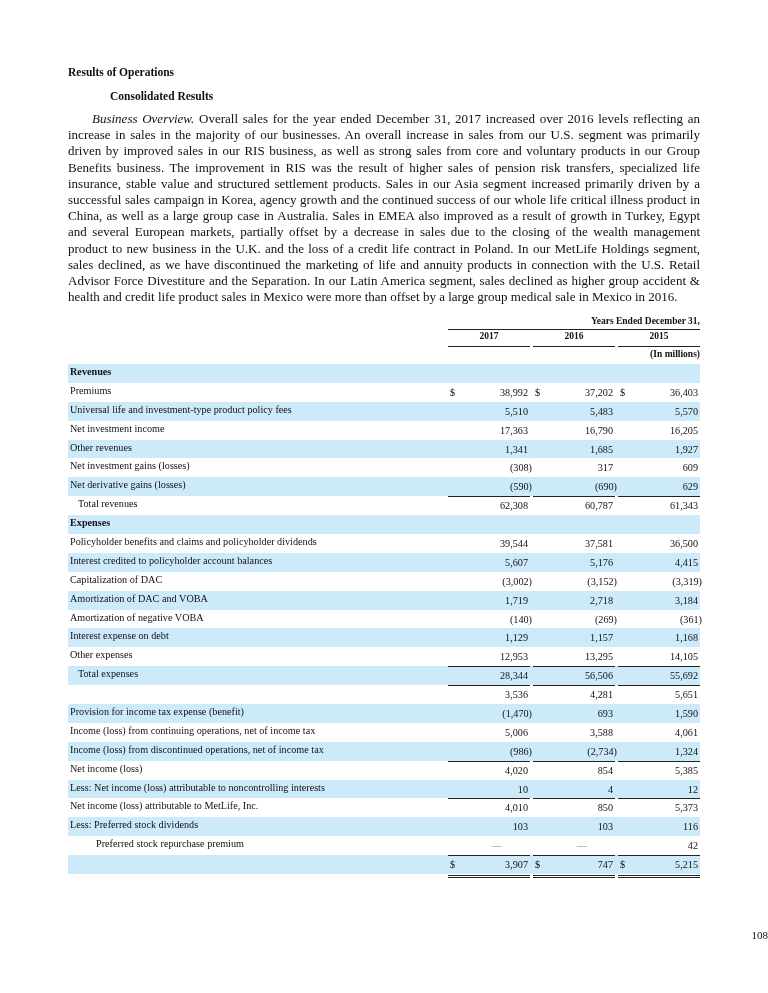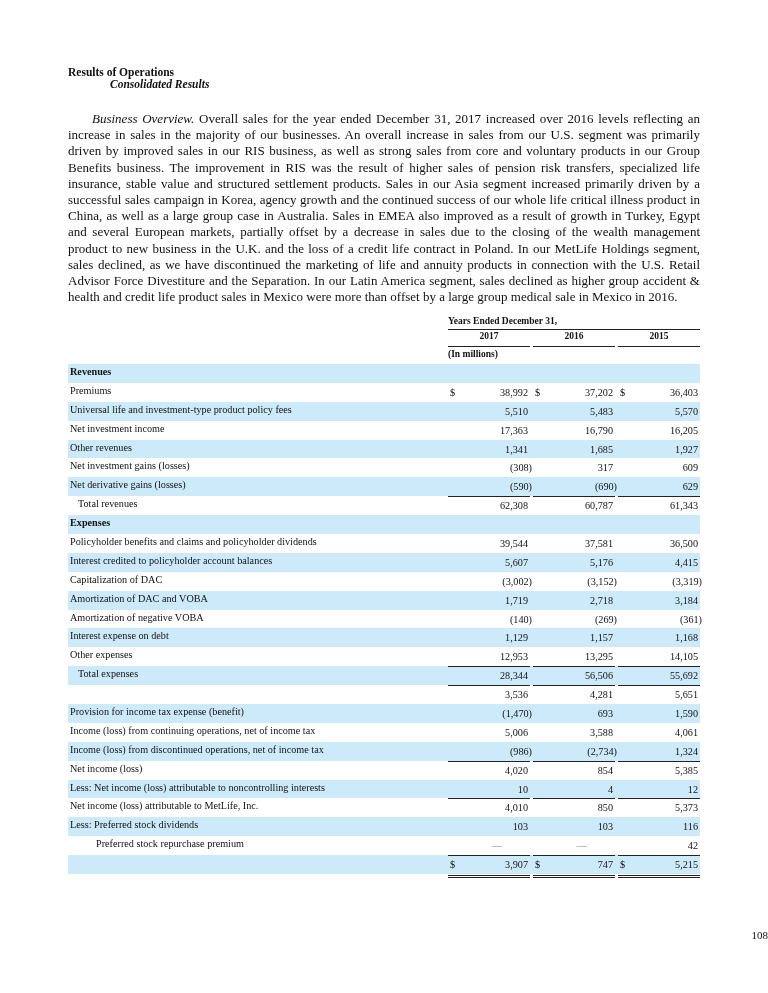--- a/index.html
+++ b/index.html
@@ -3,29 +3,29 @@
   <meta charset="utf-8">
   <style>
     html, body { margin: 0; padding: 0; background: #ffffff; }
     body {
       width: 768px; height: 993px; position: relative; overflow: hidden;
       font-family: "Liberation Serif", "DejaVu Serif", serif;
       color: #111;
     }
     .page { position: absolute; left: 68px; top: 0; width: 632px; }
     .h1 { position: absolute; top: 66px; left: 0; font-weight: bold; font-size: 11.5px; }
-    .h2 { position: absolute; top: 78px; left: 0; font-weight: bold; font-style: italic; font-size: 11.5px; padding-left: 42px; }
+    .h2 { position: absolute; top: 90px; left: 0; font-weight: bold; font-size: 11.5px; padding-left: 42px; }
     .para {
       position: absolute; top: 111px; left: 0; width: 632px;
       font-size: 13px; line-height: 16.2px; text-align: justify;
       text-indent: 24px; margin: 0;
     }
     .para .lead { font-style: italic; }
 
-    .tbl-head { position: absolute; left: 380px; width: 252px; font-size: 9.5px; font-weight: bold; text-align: left; }
+    .tbl-head { position: absolute; left: 380px; width: 252px; font-size: 9.5px; font-weight: bold; text-align: right; }
     .yrs-label { top: 316px; }
     .yrs-rule { position: absolute; top: 329px; left: 380px; width: 252px; border-top: 1.5px solid #222; }
     .yr { position: absolute; top: 331px; font-size: 9.5px; font-weight: bold; text-align: center; width: 82px; }
     .yr-rule { position: absolute; top: 346px; width: 82px; border-top: 1.5px solid #222; }
     .units { top: 349px; }
 
     .rows { position: absolute; top: 364px; left: 0; width: 632px; }
     .row { position: relative; height: 18.9px; font-size: 10.2px; }
     .row.shade { background: #cdeafb; padding-left: 28px; }
     .row .lbl { position: absolute; left: 2px; top: 2px; white-space: nowrap; }

